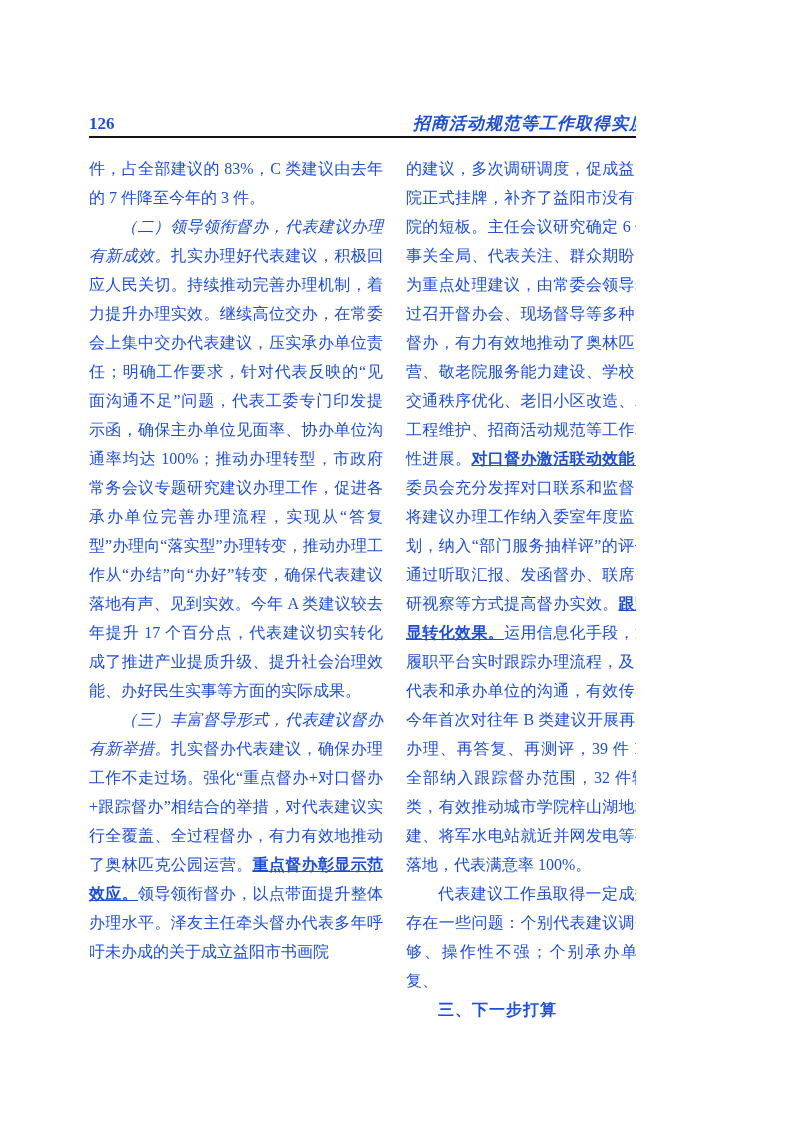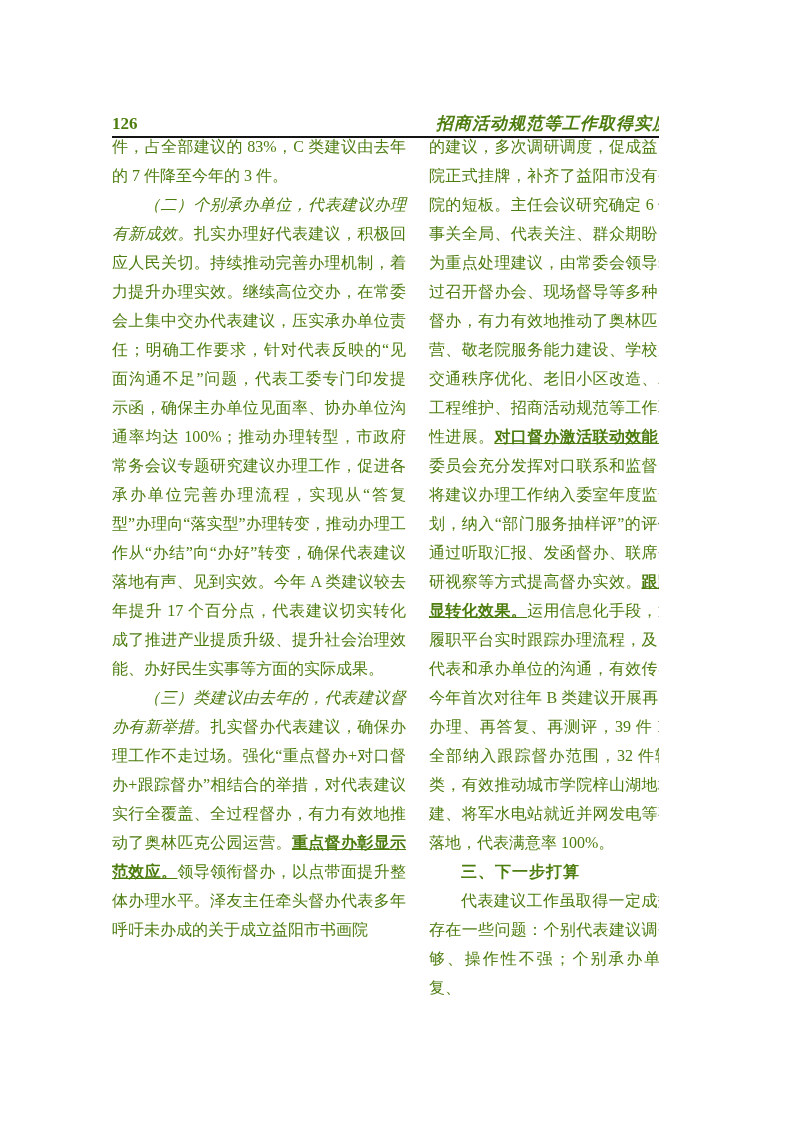--- a/index.html
+++ b/index.html
@@ -5,24 +5,23 @@
   html, body {
     margin: 0;
     padding: 0;
     background: #ffffff;
   }
   .page {
     position: relative;
     width: 636px;
     height: 1122px;
     background: #ffffff;
-    color: #4d7c0f;
+    color: #1d4ed8;
     font-family: "Liberation Serif", serif;
     overflow: hidden;
-    margin-left: 23px;
   }
   .page-header {
     position: absolute;
     left: 89px;
     top: 112px;
     width: 612px;
     display: flex;
     justify-content: space-between;
     align-items: baseline;
   }
@@ -41,21 +40,21 @@
     position: absolute;
     left: 89px;
     top: 136px;
     width: 612px;
     height: 0;
     border-top: 2px solid #141414;
   }
   .columns {
     position: absolute;
     left: 89px;
-    top: 132px;
+    top: 154px;
     width: 612px;
     display: flex;
     gap: 23px;
   }
   .col {
     width: 294px;
     min-width: 294px;
   }
   .para {
     margin: 0;
@@ -95,32 +94,32 @@
 
   <div class="header-rule"></div>
 
   <main class="columns">
 
     <section class="col">
       <p class="para no-indent">
         <span>件，占全部建议的 83%，C 类建议由去年的 7 件降至今年的 3 件。</span>
       </p>
       <p class="para">
-        <span class="kai">（二）个别承办单位，代表建议办理有新成效。</span><span>扎实办理好代表建议，积极回应人民关切。持续推动完善办理机制，着力提升办理实效。继续高位交办，在常委会上集中交办代表建议，压实承办单位责任；明确工作要求，针对代表反映的“见面沟通不足”问题，代表工委专门印发提示函，确保主办单位见面率、协办单位沟通率均达 100%；推动办理转型，市政府常务会议专题研究建议办理工作，促进各承办单位完善办理流程，实现从“答复型”办理向“落实型”办理转变，推动办理工作从“办结”向“办好”转变，确保代表建议落地有声、见到实效。今年 A 类建议较去年提升 17 个百分点，代表建议切实转化成了推进产业提质升级、提升社会治理效能、办好民生实事等方面的实际成果。</span>
+        <span class="kai">（二）领导领衔督办，代表建议办理有新成效。</span><span>扎实办理好代表建议，积极回应人民关切。持续推动完善办理机制，着力提升办理实效。继续高位交办，在常委会上集中交办代表建议，压实承办单位责任；明确工作要求，针对代表反映的“见面沟通不足”问题，代表工委专门印发提示函，确保主办单位见面率、协办单位沟通率均达 100%；推动办理转型，市政府常务会议专题研究建议办理工作，促进各承办单位完善办理流程，实现从“答复型”办理向“落实型”办理转变，推动办理工作从“办结”向“办好”转变，确保代表建议落地有声、见到实效。今年 A 类建议较去年提升 17 个百分点，代表建议切实转化成了推进产业提质升级、提升社会治理效能、办好民生实事等方面的实际成果。</span>
       </p>
       <p class="para">
-        <span class="kai">（三）类建议由去年的，代表建议督办有新举措。</span><span>扎实督办代表建议，确保办理工作不走过场。强化“重点督办+对口督办+跟踪督办”相结合的举措，对代表建议实行全覆盖、全过程督办，有力有效地推动了奥林匹克公园运营。</span><span class="emph">重点督办彰显示范效应。</span><span>领导领衔督办，以点带面提升整体办理水平。泽友主任牵头督办代表多年呼吁未办成的关于成立益阳市书画院</span>
+        <span class="kai">（三）丰富督导形式，代表建议督办有新举措。</span><span>扎实督办代表建议，确保办理工作不走过场。强化“重点督办+对口督办+跟踪督办”相结合的举措，对代表建议实行全覆盖、全过程督办，有力有效地推动了奥林匹克公园运营。</span><span class="emph">重点督办彰显示范效应。</span><span>领导领衔督办，以点带面提升整体办理水平。泽友主任牵头督办代表多年呼吁未办成的关于成立益阳市书画院</span>
       </p>
     </section>
 
     <section class="col">
       <p class="para no-indent">
         <span>的建议，多次调研调度，促成益阳市书画院正式挂牌，补齐了益阳市没有公立书画院的短板。主任会议研究确定 6 件（类）事关全局、代表关注、群众期盼的建议作为重点处理建议，由常委会领导牵头，通过召开督办会、现场督导等多种形式开展督办，有力有效地推动了奥林匹克公园运营、敬老院服务能力建设、学校周边道路交通秩序优化、老旧小区改造、农村饮水工程维护、招商活动规范等工作取得实质性进展。</span><span class="emph">对口督办激活联动效能。</span><span>各专门委员会充分发挥对口联系和监督的优势，将建议办理工作纳入委室年度监督工作计划，纳入“部门服务抽样评”的评价内容，通过听取汇报、发函督办、联席会议、调研视察等方式提高督办实效。</span><span class="emph">跟踪督办凸显转化效果。</span><span>运用信息化手段，通过代表履职平台实时跟踪办理流程，及时加强与代表和承办单位的沟通，有效传导压力。今年首次对往年 B 类建议开展再交办、再办理、再答复、再测评，39 件 B 类建议全部纳入跟踪督办范围，32 件转化为 A 类，有效推动城市学院梓山湖地块征地扩建、将军水电站就近并网发电等事项落实落地，代表满意率 100%。</span>
       </p>
-      <p class="para heading">三、下一步打算</p>
       <p class="para">
         <span>代表建议工作虽取得一定成效，但仍存在一些问题：个别代表建议调研深度不够、操作性不强；个别承办单位“重答复、</span>
       </p>
+      <p class="para heading">三、下一步打算</p>
     </section>
 
   </main>
 
 </div>
 
 </body></html>

